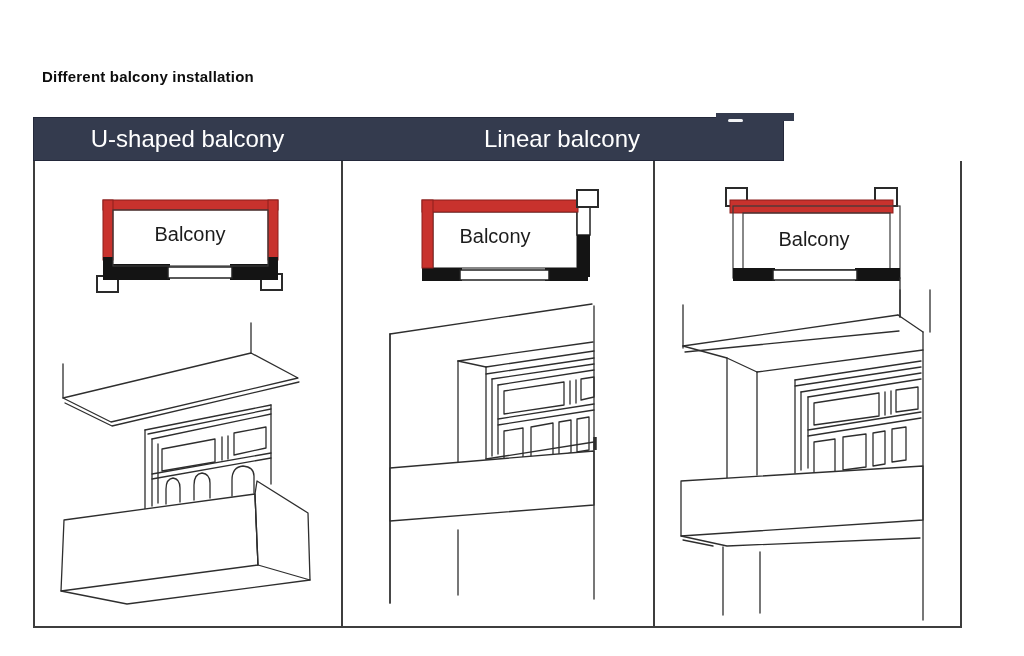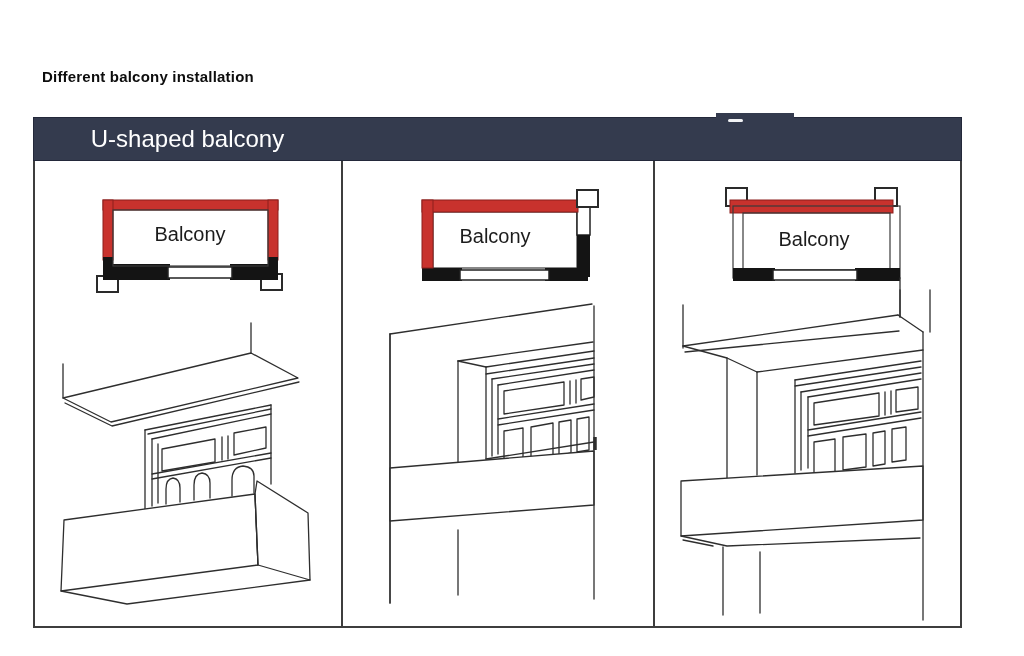--- a/index.html
+++ b/index.html
@@ -10,21 +10,21 @@
     --wall-black:#141414;
     --sketch-line:#2e2e2e;
     --table-border:#3d3d3d;
     --page-bg:#ffffff;
   }
   *{margin:0;padding:0;box-sizing:border-box;}
   body{background:#e9e9e9;font-family:"Liberation Sans",sans-serif;}
   .page{position:relative;width:1024px;height:656px;background:var(--page-bg);overflow:hidden;}
   .title{position:absolute;left:42px;top:48px;font-size:15px;font-weight:bold;color:#0d0d0d;letter-spacing:.2px;margin-top:20px;}
   
-  .header-bar{position:absolute;left:33px;top:117px;width:929px;height:44px;background:var(--header-bg);display:flex;border:1px solid #23283a;}
+  .header-bar{position:absolute;left:33px;top:117px;width:751px;height:44px;background:var(--header-bg);display:flex;border:1px solid #23283a;}
   .header-cell{display:flex;align-items:center;justify-content:center;color:var(--header-text);font-size:24px;font-weight:400;}
   .hc1{width:307px;}.hc2{width:312px;border-left:1px solid #7b8093;border-right:1px solid #7b8093;}.hc3{flex:1;}
   .header-bump{position:absolute;left:682px;top:-5px;width:78px;height:8px;background:var(--header-bg);}
   .header-dash{position:absolute;left:694px;top:1px;width:15px;height:3px;background:#f2f3f5;border-radius:2px;}
   .body-area{position:absolute;left:33px;top:161px;width:929px;height:467px;background:#fff;border:2px solid var(--table-border);border-top:none;}
   .vdiv{position:absolute;top:0;width:2px;height:100%;background:var(--table-border);}
   .vd1{left:306px;}.vd2{left:618px;}
   
   svg{position:absolute;overflow:visible;}
   .plan-u{left:90px;top:193px;}
@@ -45,20 +45,21 @@
 </style>
 </head>
 <body>
 
 <div class="page">
 
   <div class="title">Different balcony installation</div>
 
   <div class="header-bar">
     <div class="header-cell hc1">U-shaped balcony</div>
+    <div class="header-cell hc3">Linear balcony</div>
     <div class="header-bump"></div>
     <div class="header-dash"></div>
   </div>
 
   <div class="body-area">
     <div class="vdiv vd1"></div>
     <div class="vdiv vd2"></div>
   </div>
 
   <svg class="plan-u" width="200" height="110" viewBox="0 0 200 110">

